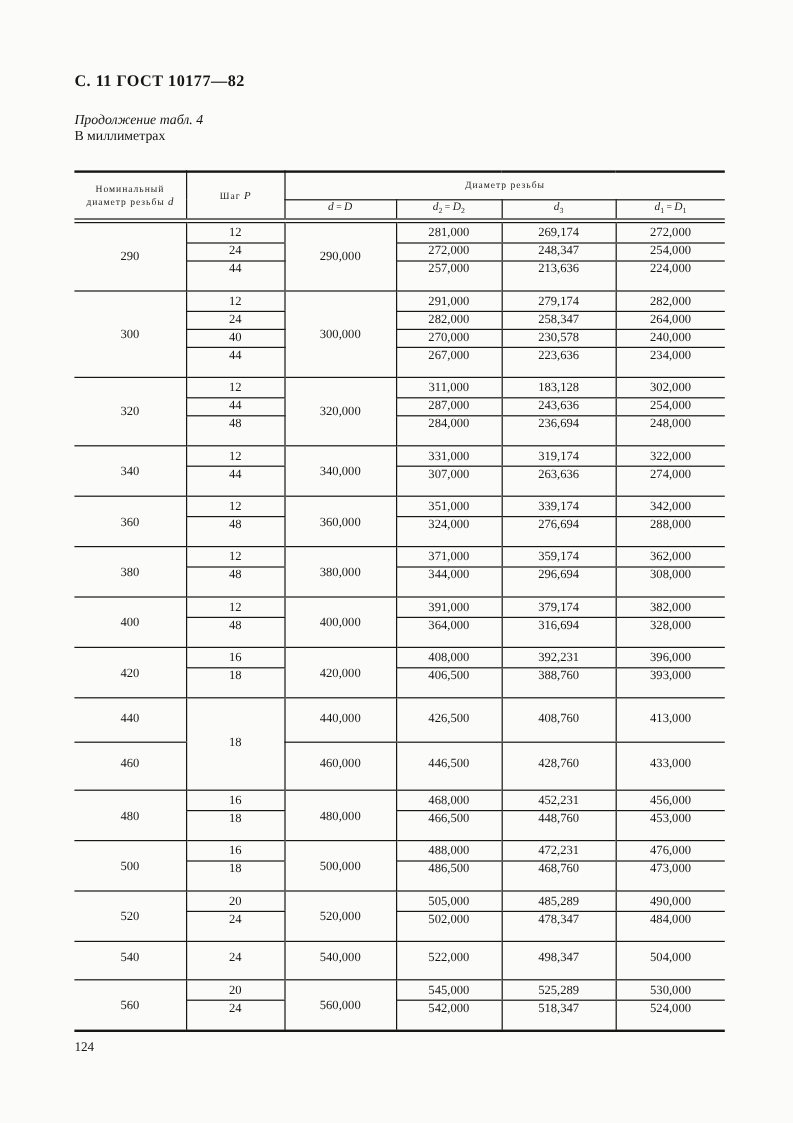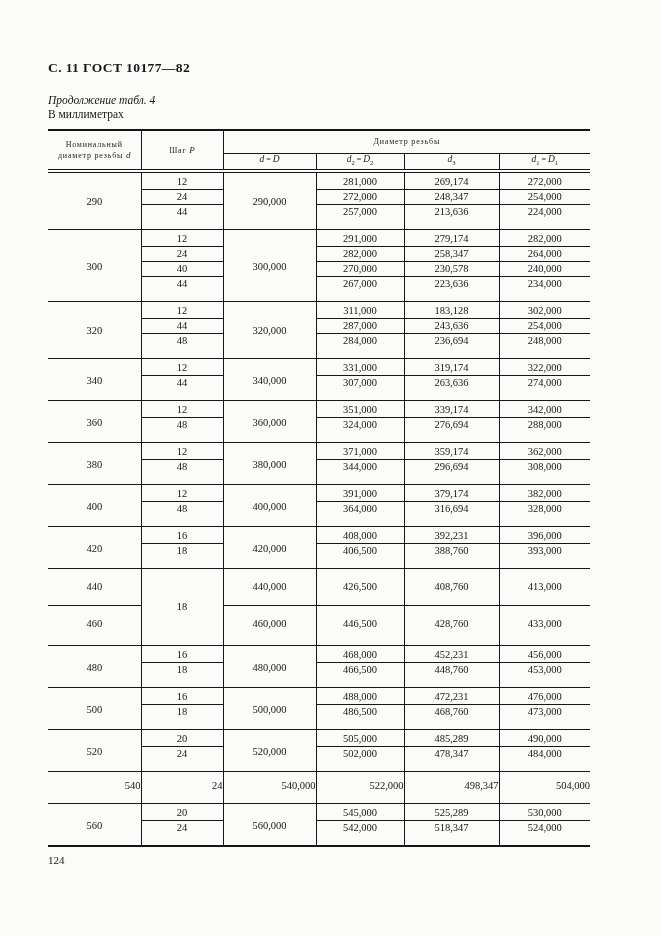--- a/index.html
+++ b/index.html
@@ -5,34 +5,34 @@
   * { box-sizing: border-box; }
   html, body { margin: 0; padding: 0; }
   body {
     width: 661px; height: 936px;
     background: #fbfbf9;
     font-family: "Liberation Serif", "DejaVu Serif", serif;
     color: #161616;
     position: relative;
     overflow: hidden;
   }
-  .content { position: absolute; left: 48px; top: 0; width: 542px; }
+  .content { position: absolute; left: 62px; top: 0; width: 542px; }
   .doc-title {
     padding-top: 60px;
     font-weight: 700;
     font-size: 13.5px;
     letter-spacing: 0.4px;
   }
   .notes { margin-top: 17px; font-size: 11.5px; line-height: 14px; }
   .note-continuation { font-style: italic; }
   table.gost {
     border-collapse: collapse;
     table-layout: fixed;
     width: 542px;
-    margin-top: 8px;
+    margin-top: 21px;
     border-top: 2.5px solid #161616;
     border-bottom: 2.5px solid #161616;
   }
   th, td { padding: 0; font-weight: 400; text-align: center; vertical-align: middle; }
   .bl { border-left: 1px solid #161616; }
   thead th {
     font-size: 8px;
     letter-spacing: 0.8px;
     line-height: 11px;
     color: #1d1d1d;
@@ -43,21 +43,21 @@
   tr.h2 th { height: 18px; letter-spacing: 0; }
   tr.h2 th i { font-style: italic; font-size: 9.5px; }
   tr.h2 th sub { font-size: 6.5px; }
   th.hb2, tr.h2 th { border-bottom: 4px double #161616; }
   tbody td { font-size: 10.5px; line-height: 14px; }
   tbody tr.gfirst td { border-top: 1px solid #161616; padding-top: 2px; }
   tbody tr.glast td { padding-bottom: 10px; }
   tbody td.line { border-bottom: 1px solid #161616; }
   tbody tr.tall td { padding-top: 11px; padding-bottom: 11px; }
   tbody tr.tall.glast td { padding-bottom: 14px; }
-  tbody tr.tsingle td { padding-top: 7px; padding-bottom: 10px; text-align: right; }
+  tbody tr.tsingle td { padding-top: 7px; padding-bottom: 10px; }
   .page-number { margin-top: 7px; text-align: left; font-size: 11px; }
 </style>
 </head>
 <body>
 
 <div class="content">
 
   <div class="doc-title">С. 11 ГОСТ 10177—82</div>
 
   <div class="notes">

